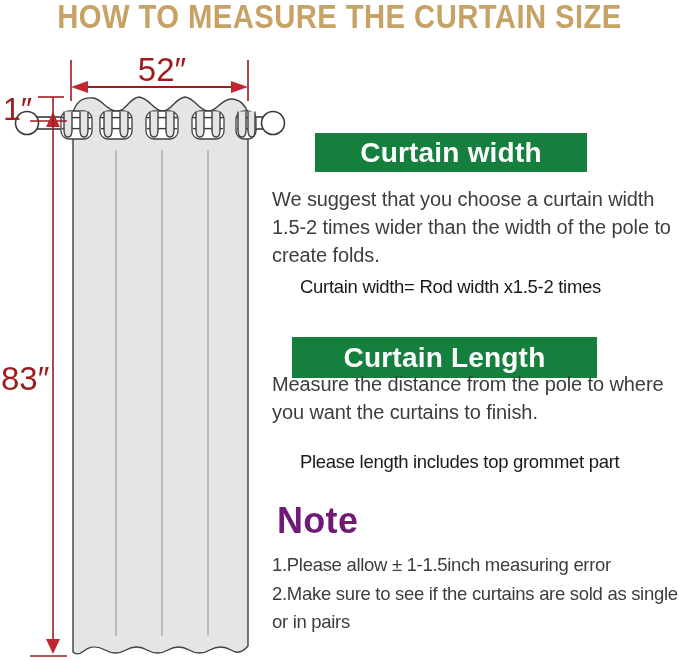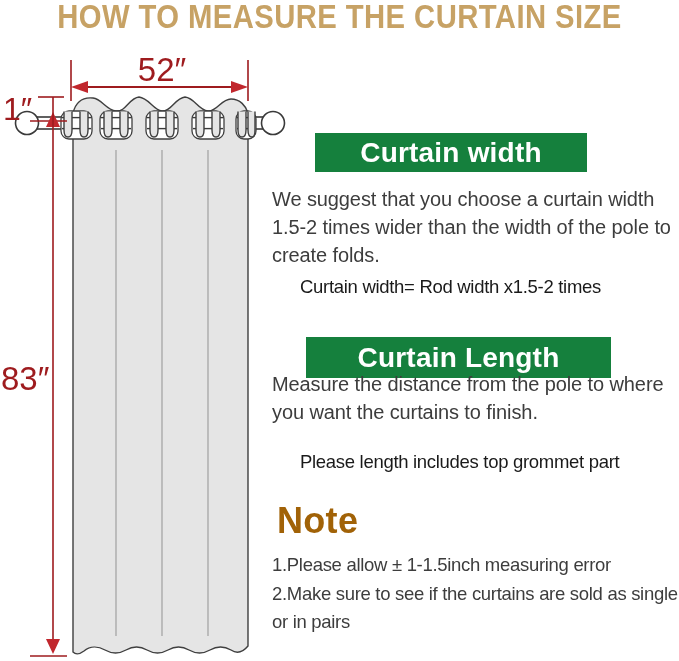--- a/index.html
+++ b/index.html
@@ -12,36 +12,36 @@
     font-size:34px;font-weight:bold;color:#c7a265;letter-spacing:0.5px;
     transform:scaleX(0.86);transform-origin:center;white-space:nowrap;
   }
   .diagram-svg{position:absolute;left:0;top:0;}
   .sec-heading{
     position:absolute;background:#15803d;color:#ffffff;font-weight:bold;
     display:flex;align-items:center;justify-content:center;
     font-size:28px;letter-spacing:0.2px;
   }
   .heading-width{left:315px;top:133px;width:272px;height:39px;}
-  .heading-length{left:306px;top:337px;width:305px;height:41px;}
+  .heading-length{left:292px;top:337px;width:305px;height:41px;}
   .para{
     position:absolute;left:272px;width:402px;font-size:20px;line-height:28px;
     color:#3d3d3d;letter-spacing:-0.1px;
   }
   .para-width{top:185px;}
   .para-length{top:370px;}
   .formula{
     position:absolute;left:272px;font-size:18.5px;font-weight:normal;color:#1a1a1a;
     white-space:nowrap;letter-spacing:-0.3px;margin-left:28px;
   }
   .formula-width{top:276px;}
   .formula-length{top:451px;}
   .note-heading{
     position:absolute;left:277px;top:500px;font-size:36px;font-weight:bold;
-    color:#a16207;letter-spacing:0.3px;
+    color:#701a75;letter-spacing:0.3px;
   }
   .note-list{
     position:absolute;left:272px;top:551px;width:414px;font-size:18.5px;
     line-height:28.5px;color:#3d3d3d;letter-spacing:-0.3px;
   }
   svg text{font-family:"Liberation Sans", sans-serif;}
 </style>
 </head>
 <body>
 

